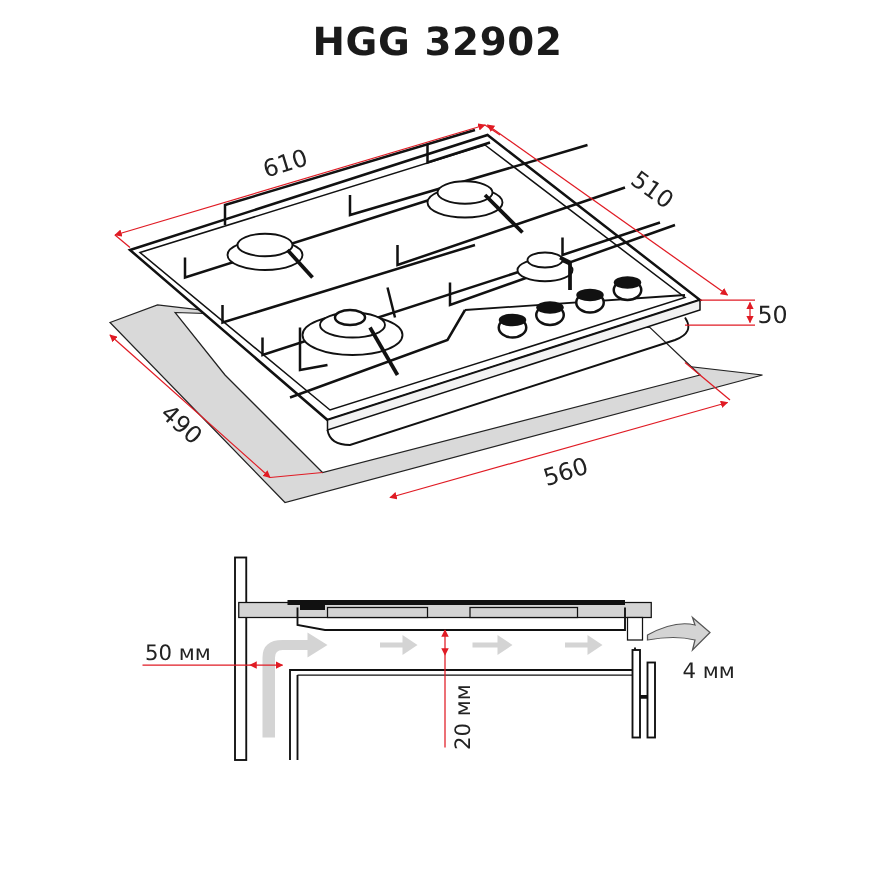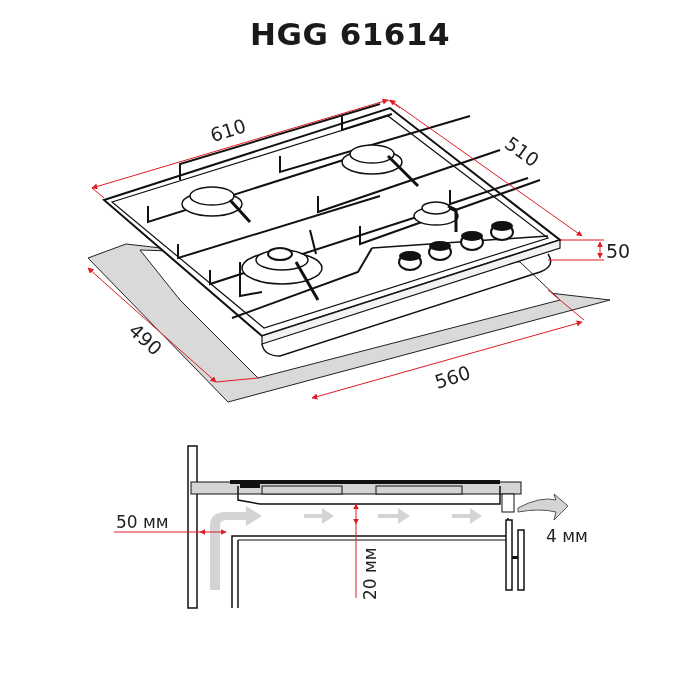--- a/index.html
+++ b/index.html
@@ -5,21 +5,21 @@
   html, body { margin: 0; padding: 0; background: #ffffff; }
   body { width: 700px; height: 700px; position: relative; overflow: hidden; font-family: "Liberation Sans", sans-serif; }
   .title { position: absolute; left: 0; top: 16px; width: 700px; text-align: center; font-family: "DejaVu Sans", sans-serif; font-weight: bold; font-size: 31px; color: #1a1a1a; letter-spacing: 0.5px; }
   svg { position: absolute; left: 0; top: 0; }
   .dim { font-family: "DejaVu Sans", sans-serif; font-size: 19px; fill: #222; }
   .dim2 { font-family: "DejaVu Sans", sans-serif; font-size: 17px; fill: #222; }
 </style>
 </head>
 <body>
 
-<div class="title">HGG 61614</div>
+<div class="title">HGG 32902</div>
 
 <svg width="700" height="700" viewBox="0 0 700 700">
   <defs>
     <marker id="arr" viewBox="0 0 10 10" refX="9" refY="5" markerWidth="6" markerHeight="6" orient="auto-start-reverse">
       <path d="M0,0 L10,5 L0,10 z" fill="#e01b24"></path>
     </marker>
   </defs>
 
   <g>
     <polygon points="88,258 126,244 610,300 228,402" fill="#d9d9d9" stroke="#222" stroke-width="1"></polygon>

